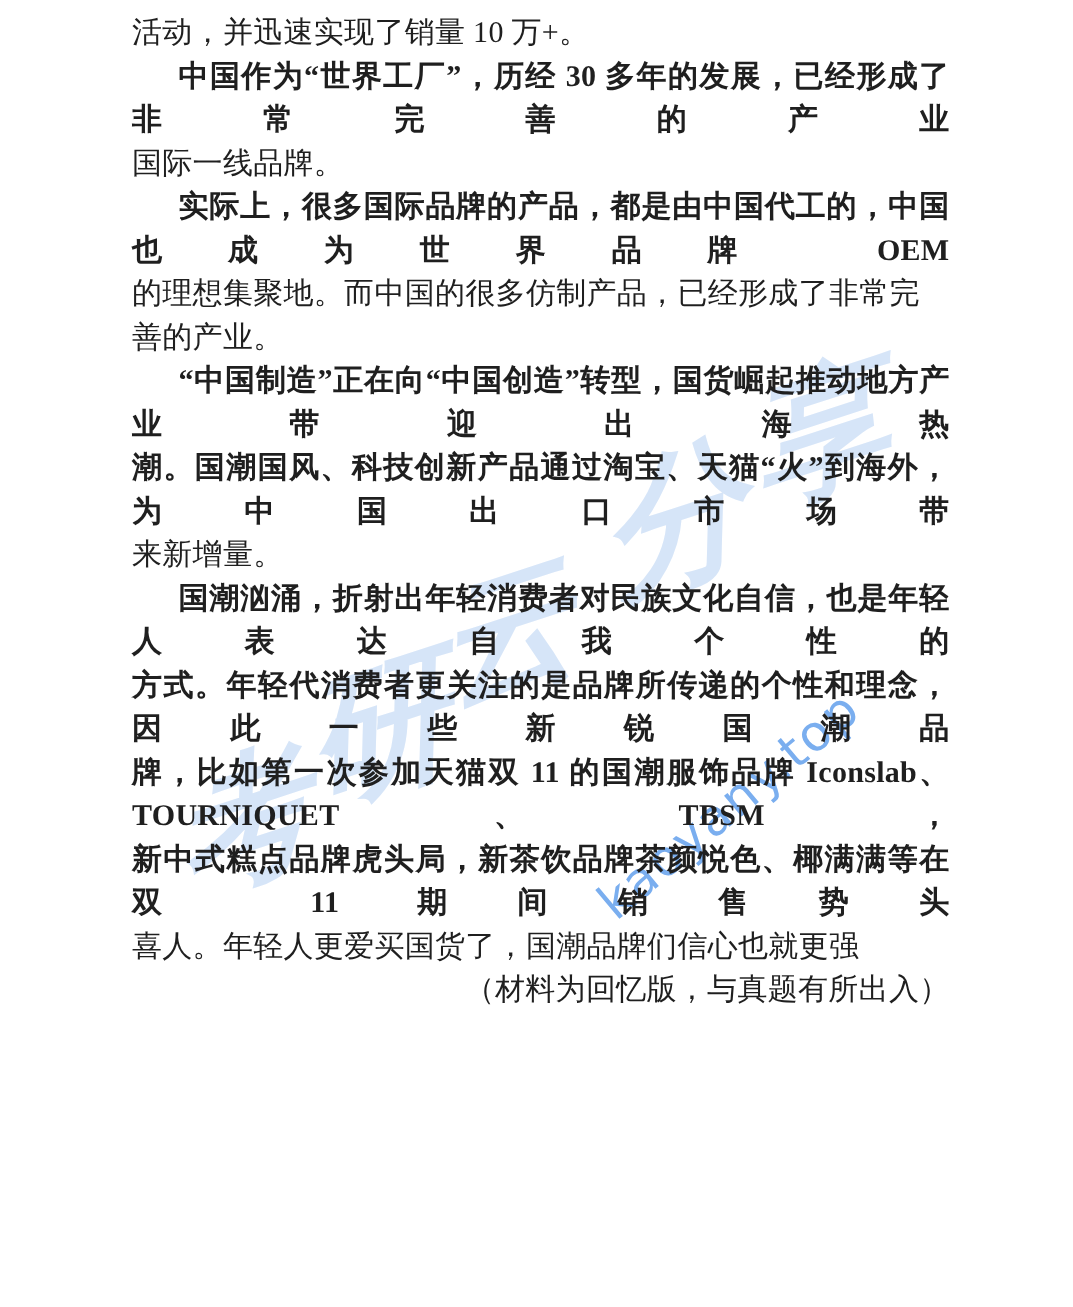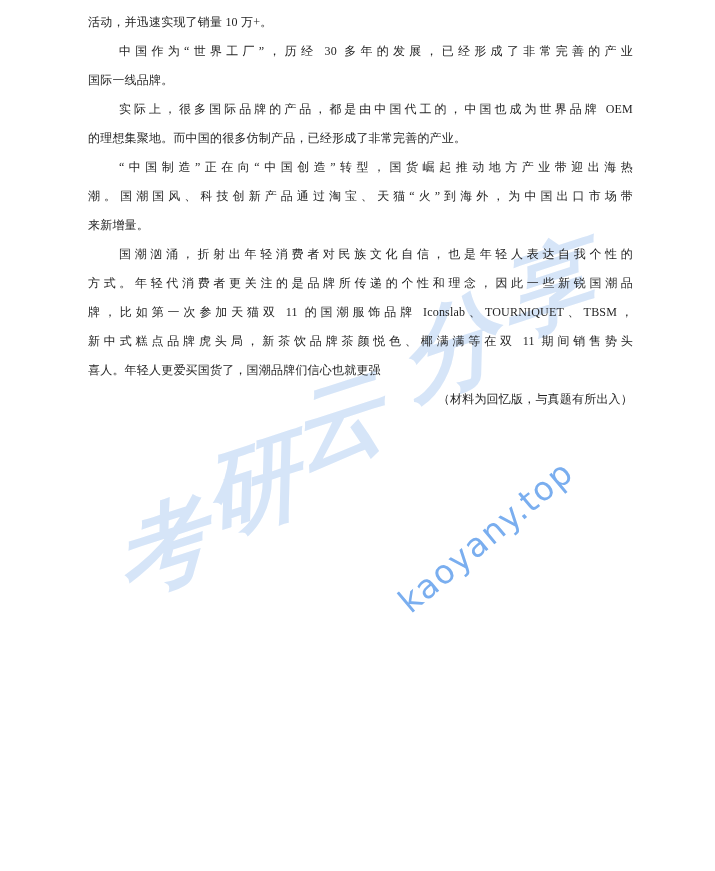--- a/index.html
+++ b/index.html
@@ -34,24 +34,24 @@
     line-height:1;
     user-select:none;
   }
 
   
   .textblock{
     position:absolute;left:88px;top:8px;width:545px;z-index:2;
     color:#1f1f1f;
   }
   .line{
-    font-size:12px;line-height:29px;letter-spacing:0.2px;
+    font-size:20px;line-height:29px;letter-spacing:0.2px;
     text-align:left;
   }
-  .line.full{text-align:justify;text-align-last:justify;}
+  .line.full{text-align:justify;text-align-last:justify;font-weight:bold;}
   .line.indent{text-indent:31px;}
   .line.note{text-align:center;text-align-last:right;}
 </style>
 </head>
 <body>
 
 <div class="page">
 
   <div class="watermark-layer">
     <span class="brush-char brush-c1">考</span>

